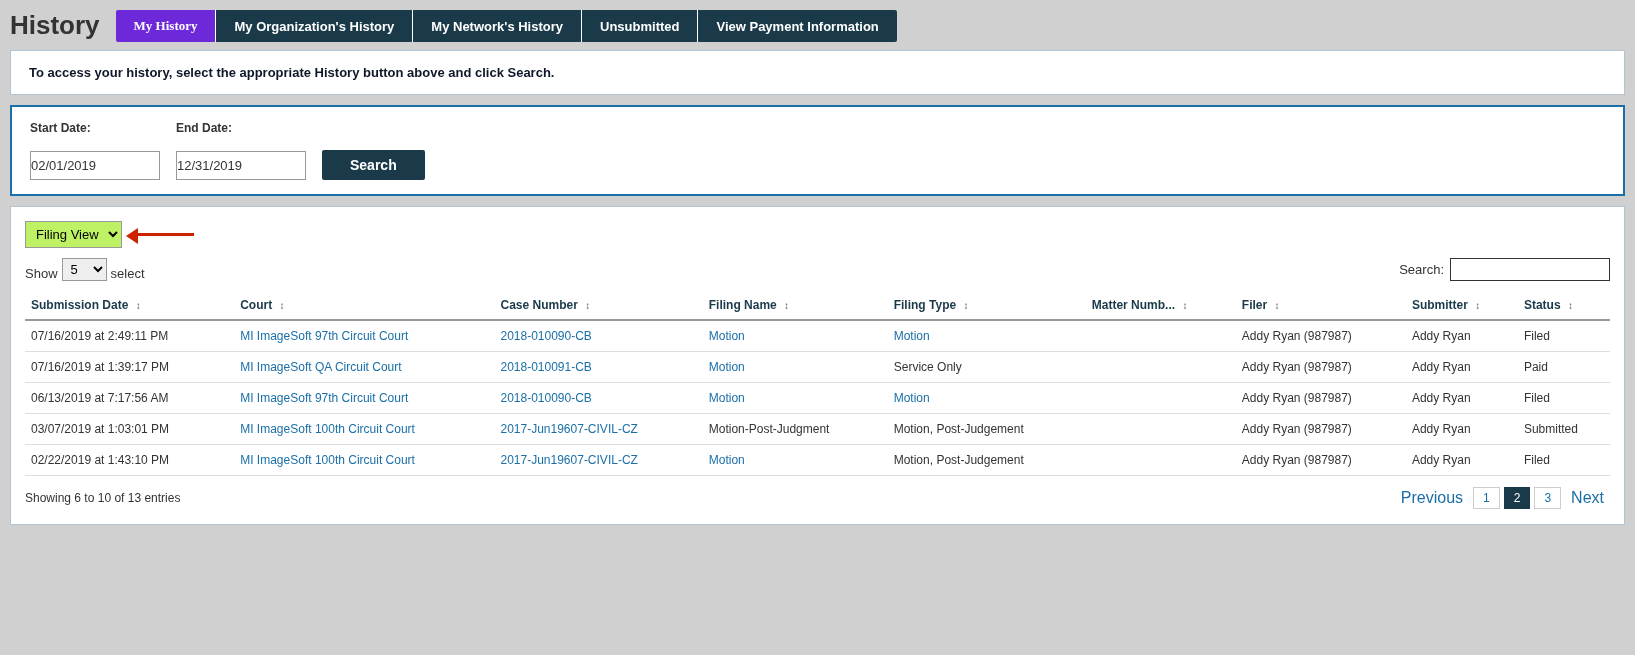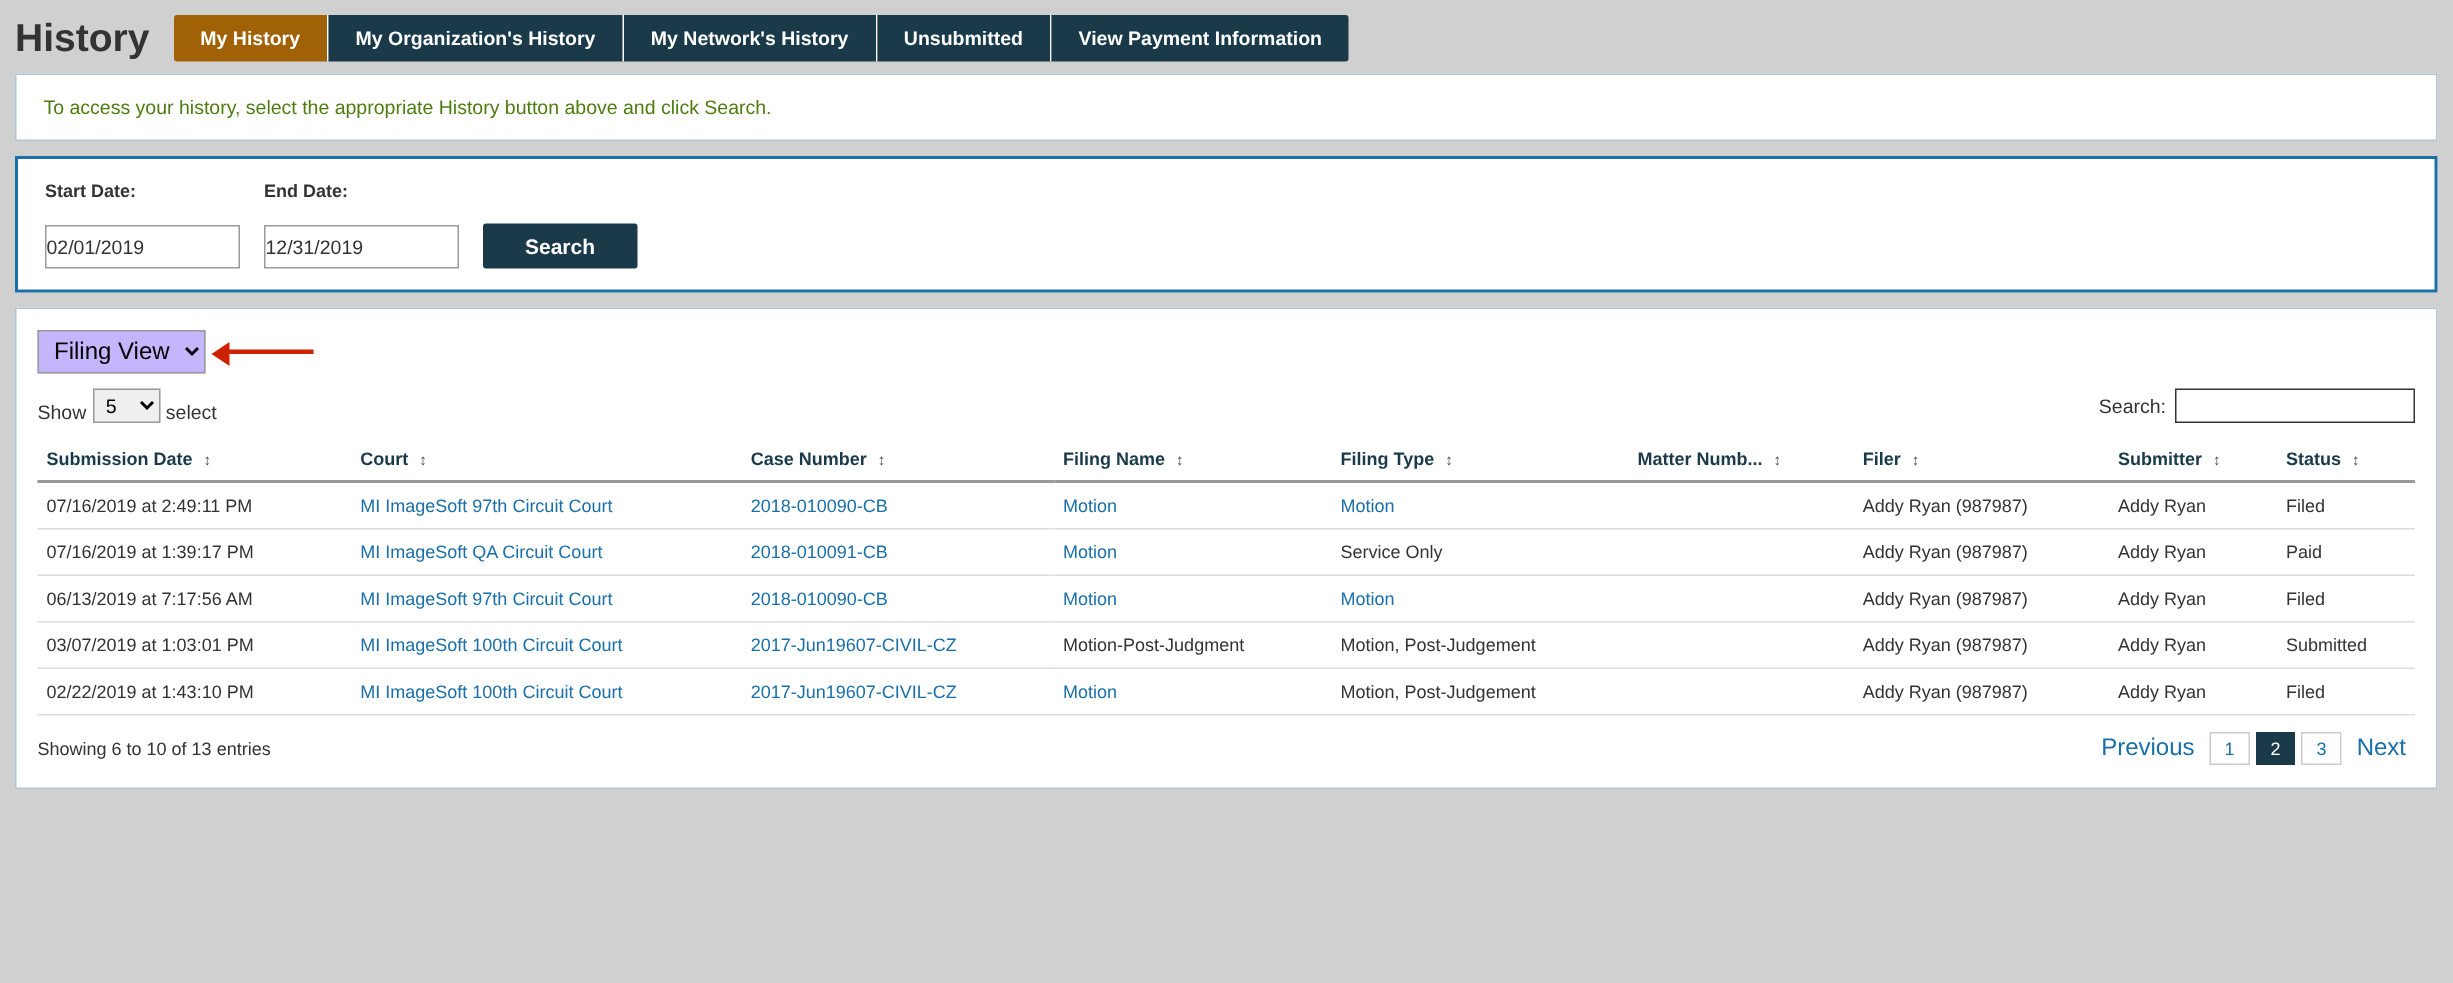--- a/index.html
+++ b/index.html
@@ -15,31 +15,32 @@
       padding: 8px 18px;
       background: #1a3a4a;
       color: #fff;
       border: none;
       cursor: pointer;
       font-size: 13px;
       font-weight: bold;
       border-right: 1px solid #fff;
       white-space: nowrap;
     }
-    .tab.active { background: #a16207; }
+    .tab.active { background: #6d28d9; font-family: Liberation Serif, serif; }
     .tab:first-child { border-radius: 2px 0 0 2px; }
     .tab:last-child { border-radius: 0 2px 2px 0; border-right: none; }
 
     .info-box {
       background: #fff;
       border: 1px solid #b0c4d4;
       padding: 14px 18px;
       margin-bottom: 10px;
       font-size: 13px;
-      color: #4d7c0f;
+      color: #0f172a;
+      font-weight: bold;
     }
 
     .search-box {
       background: #fff;
       border: 2px solid #1a6fa8;
       padding: 14px 18px;
       margin-bottom: 10px;
       display: flex;
       align-items: flex-end;
       gap: 16px;
@@ -67,22 +68,22 @@
     .table-section {
       background: #fff;
       border: 1px solid #b0c4d4;
       padding: 14px;
     }
 
     .view-controls { display: flex; align-items: center; margin-bottom: 10px; gap: 8px; }
     .view-select {
       border: 1px solid #999;
       padding: 4px 6px;
-      font-size: 16px;
-      background: #c4b5fd;
+      font-size: 13px;
+      background: #bef264;
       cursor: pointer;
     }
     .arrow-indicator {
       display: inline-block;
       width: 60px;
       height: 0;
       border-top: 3px solid #cc2200;
       position: relative;
       margin-left: 4px;
     }

